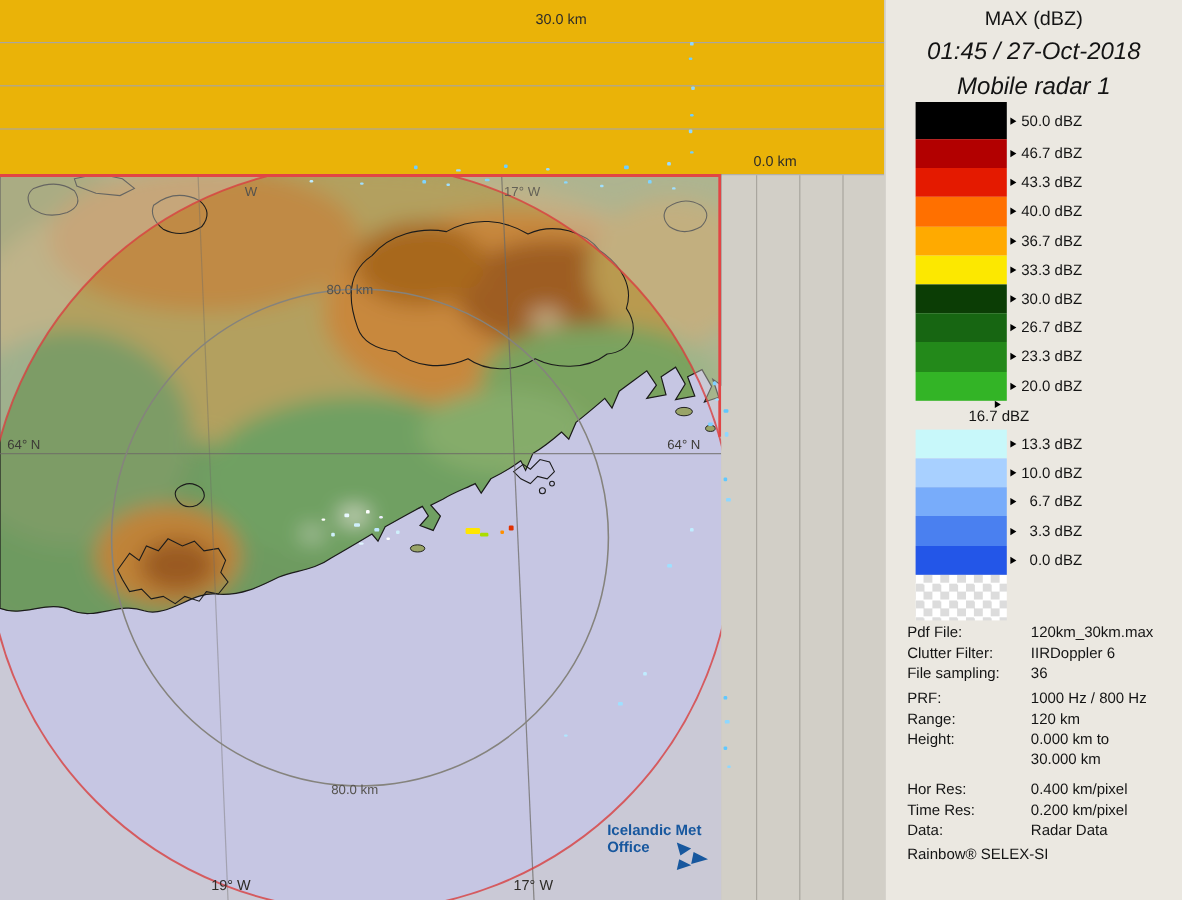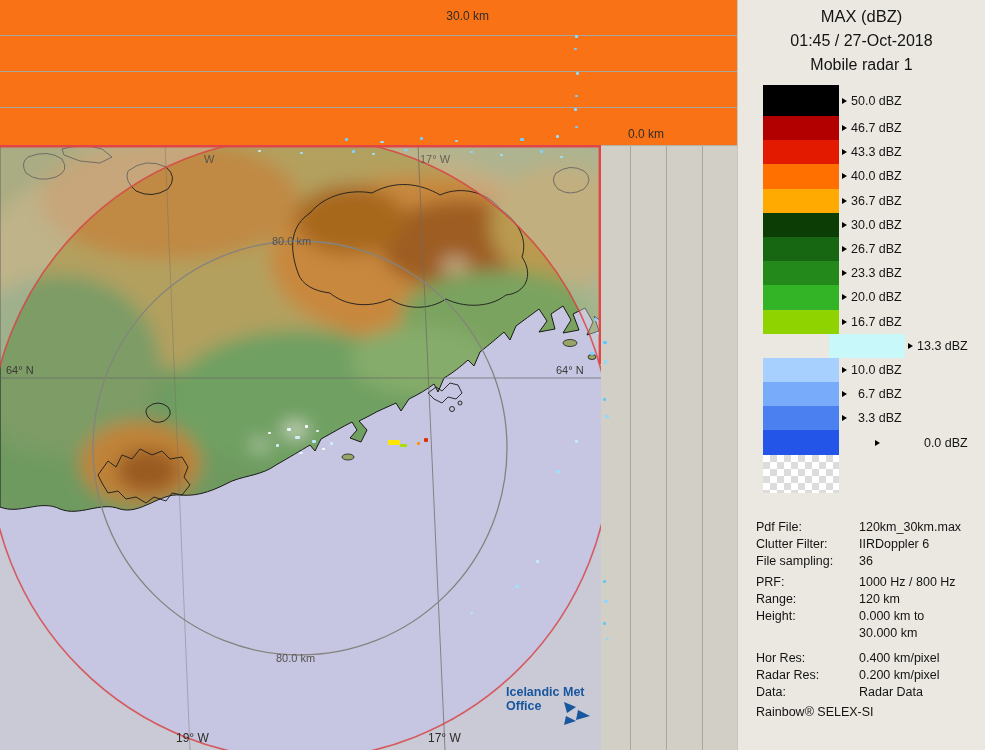--- a/index.html
+++ b/index.html
@@ -1,40 +1,40 @@
 <!DOCTYPE html>
 <html><head>
 <meta charset="utf-8">
 <style>
   html,body{margin:0;padding:0;background:#cfccc4;font-family:"Liberation Sans",sans-serif;}
   #app{position:relative;width:985px;height:750px;overflow:hidden;background:#cfccc4;}
 
   
-  #top-panel{position:absolute;left:0;top:0;width:737px;height:145px;background:#f97316;}
+  #top-panel{position:absolute;left:0;top:0;width:737px;height:145px;background:#eab308;}
   #top-panel .hline{position:absolute;left:0;width:737px;height:1px;background:#a9a69e;}
   #right-panel{position:absolute;left:601px;top:145px;width:136px;height:605px;background:#d2cfc7;border-top:1px solid #b3b0a8;}
   #right-panel .vline{position:absolute;top:0;width:1px;height:605px;background:#a9a69e;}
   .scale-label{position:absolute;font-size:12px;color:#2f2d29;}
   #scale-top{right:248px;top:9px;}
   #scale-bottom{left:608px;top:127px;margin-left:20px;}
 
   
   #map-wrap{position:absolute;left:0;top:145px;width:601px;height:605px;}
   #echo-layer{position:absolute;left:0;top:0;width:985px;height:750px;pointer-events:none;}
   .echo{position:absolute;border-radius:1px;}
 
   
   #imo-logo{position:absolute;left:506px;top:685px;color:#17579e;font-weight:bold;font-size:12.5px;line-height:14px;}
   #imo-icon{position:absolute;left:560px;top:701px;}
 
   
   #info-panel{position:absolute;left:737px;top:0;width:248px;height:750px;background:#ebe8e1;border-left:1px solid #c9c6bf;box-sizing:border-box;}
   #titles{text-align:center;padding-top:7px;color:#141414;}
   #title-main{font-size:16.5px;margin-bottom:6px;}
-  #title-date,#title-radar{font-size:16px;margin-bottom:6px;}
+  #title-date,#title-radar{font-size:20px;margin-bottom:6px;font-style:italic;}
 
   #legend{position:absolute;left:25px;top:85px;}
   .lrow{display:flex;align-items:center;}
   .swatch{width:76px;align-self:stretch;flex:none;}
   .arr{width:0;height:0;border-left:5px solid #000;border-top:3.5px solid transparent;border-bottom:3.5px solid transparent;margin:0 4px 0 3px;flex:none;}
   .llabel{font-size:12.5px;color:#141414;white-space:pre;}
   #legend-checker{width:76px;height:38px;background:
     repeating-conic-gradient(#dcdcdc 0% 25%, #ffffff 0% 50%);
     background-size:14px 14px;}
 
@@ -249,40 +249,45 @@
             <div class="swatch" style="background: rgb(255, 112, 0);"></div>
             <span class="arr"></span>
             <span class="llabel">40.0 dBZ</span>
           </div>
           <div class="lrow" style="height: 24.2px; align-items: center;">
             <div class="swatch" style="background: rgb(255, 170, 0);"></div>
             <span class="arr"></span>
             <span class="llabel">36.7 dBZ</span>
           </div>
           <div class="lrow" style="height: 24.2px;">
+            <div class="swatch" style="background: rgb(252, 232, 0);"></div>
+            <span class="arr"></span>
+            <span class="llabel">33.3 dBZ</span>
+          </div>
+          <div class="lrow" style="height: 24.2px;">
             <div class="swatch" style="background: rgb(11, 61, 5);"></div>
             <span class="arr"></span>
             <span class="llabel">30.0 dBZ</span>
           </div>
           <div class="lrow" style="height: 24.2px;">
             <div class="swatch" style="background: rgb(23, 102, 18);"></div>
             <span class="arr"></span>
             <span class="llabel">26.7 dBZ</span>
           </div>
           <div class="lrow" style="height: 24.2px;">
             <div class="swatch" style="background: rgb(35, 137, 26);"></div>
             <span class="arr"></span>
             <span class="llabel">23.3 dBZ</span>
           </div>
           <div class="lrow" style="height: 24.2px;">
             <div class="swatch" style="background: rgb(51, 180, 38);"></div>
             <span class="arr"></span>
             <span class="llabel">20.0 dBZ</span>
           </div>
-          <div class="lrow" style="height: 24.2px;">
+          <div class="lrow" style="height: 24.2px; flex-direction: column;">
             <div class="swatch" style="background: rgb(143, 212, 0);"></div>
             <span class="arr"></span>
             <span class="llabel">16.7 dBZ</span>
           </div>
           <div class="lrow" style="height: 24.2px; justify-content: flex-end;">
             <div class="swatch" style="background: rgb(200, 248, 250);"></div>
             <span class="arr"></span>
             <span class="llabel">13.3 dBZ</span>
           </div>
           <div class="lrow" style="height: 24.2px;">
@@ -293,21 +298,21 @@
           <div class="lrow" style="height: 24.2px;">
             <div class="swatch" style="background: rgb(120, 172, 250);"></div>
             <span class="arr"></span>
             <span class="llabel">  6.7 dBZ</span>
           </div>
           <div class="lrow" style="height: 24.2px;">
             <div class="swatch" style="background: rgb(74, 128, 240);"></div>
             <span class="arr"></span>
             <span class="llabel">  3.3 dBZ</span>
           </div>
-          <div class="lrow" style="height: 24.2px; gap: 33px;">
+          <div class="lrow" style="height: 24.2px;">
             <div class="swatch" style="background: rgb(35, 86, 232);"></div>
             <span class="arr"></span>
             <span class="llabel">  0.0 dBZ</span>
           </div>
         </div>
       <div id="legend-checker"></div>
     </div>
 
     <div id="meta">
       <div id="meta-rows">
@@ -337,21 +342,21 @@
           </div>
           <div class="mrow">
             <span class="ml"></span>
             <span class="mv">30.000 km</span>
           </div>
           <div class="mrow gap8">
             <span class="ml">Hor Res:</span>
             <span class="mv">0.400 km/pixel</span>
           </div>
           <div class="mrow">
-            <span class="ml">Radar Res:</span>
+            <span class="ml">Time Res:</span>
             <span class="mv">0.200 km/pixel</span>
           </div>
           <div class="mrow">
             <span class="ml">Data:</span>
             <span class="mv">Radar Data</span>
           </div>
         </div>
       <div id="footer-line">Rainbow® SELEX-SI</div>
     </div>
   </div>

